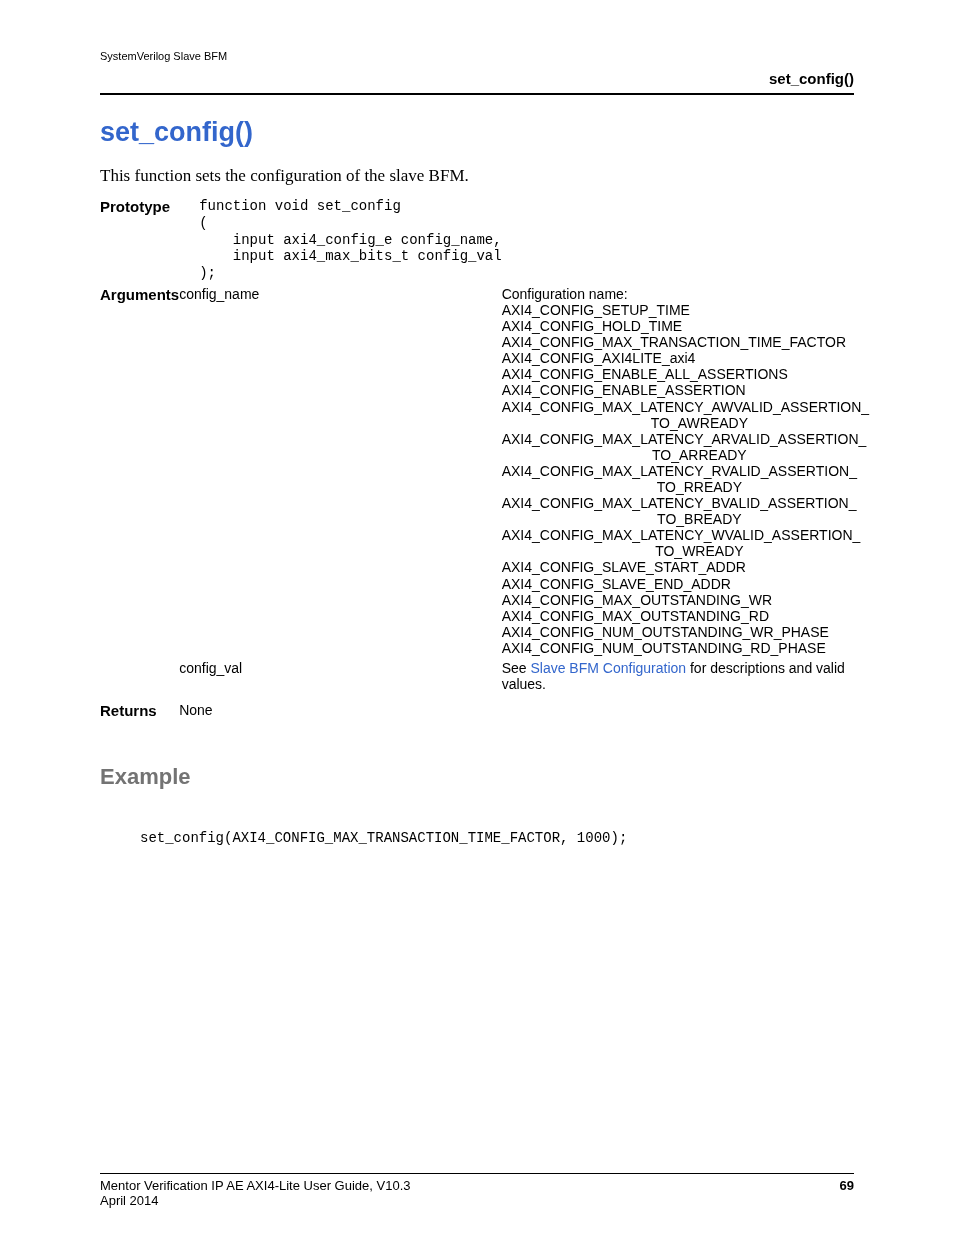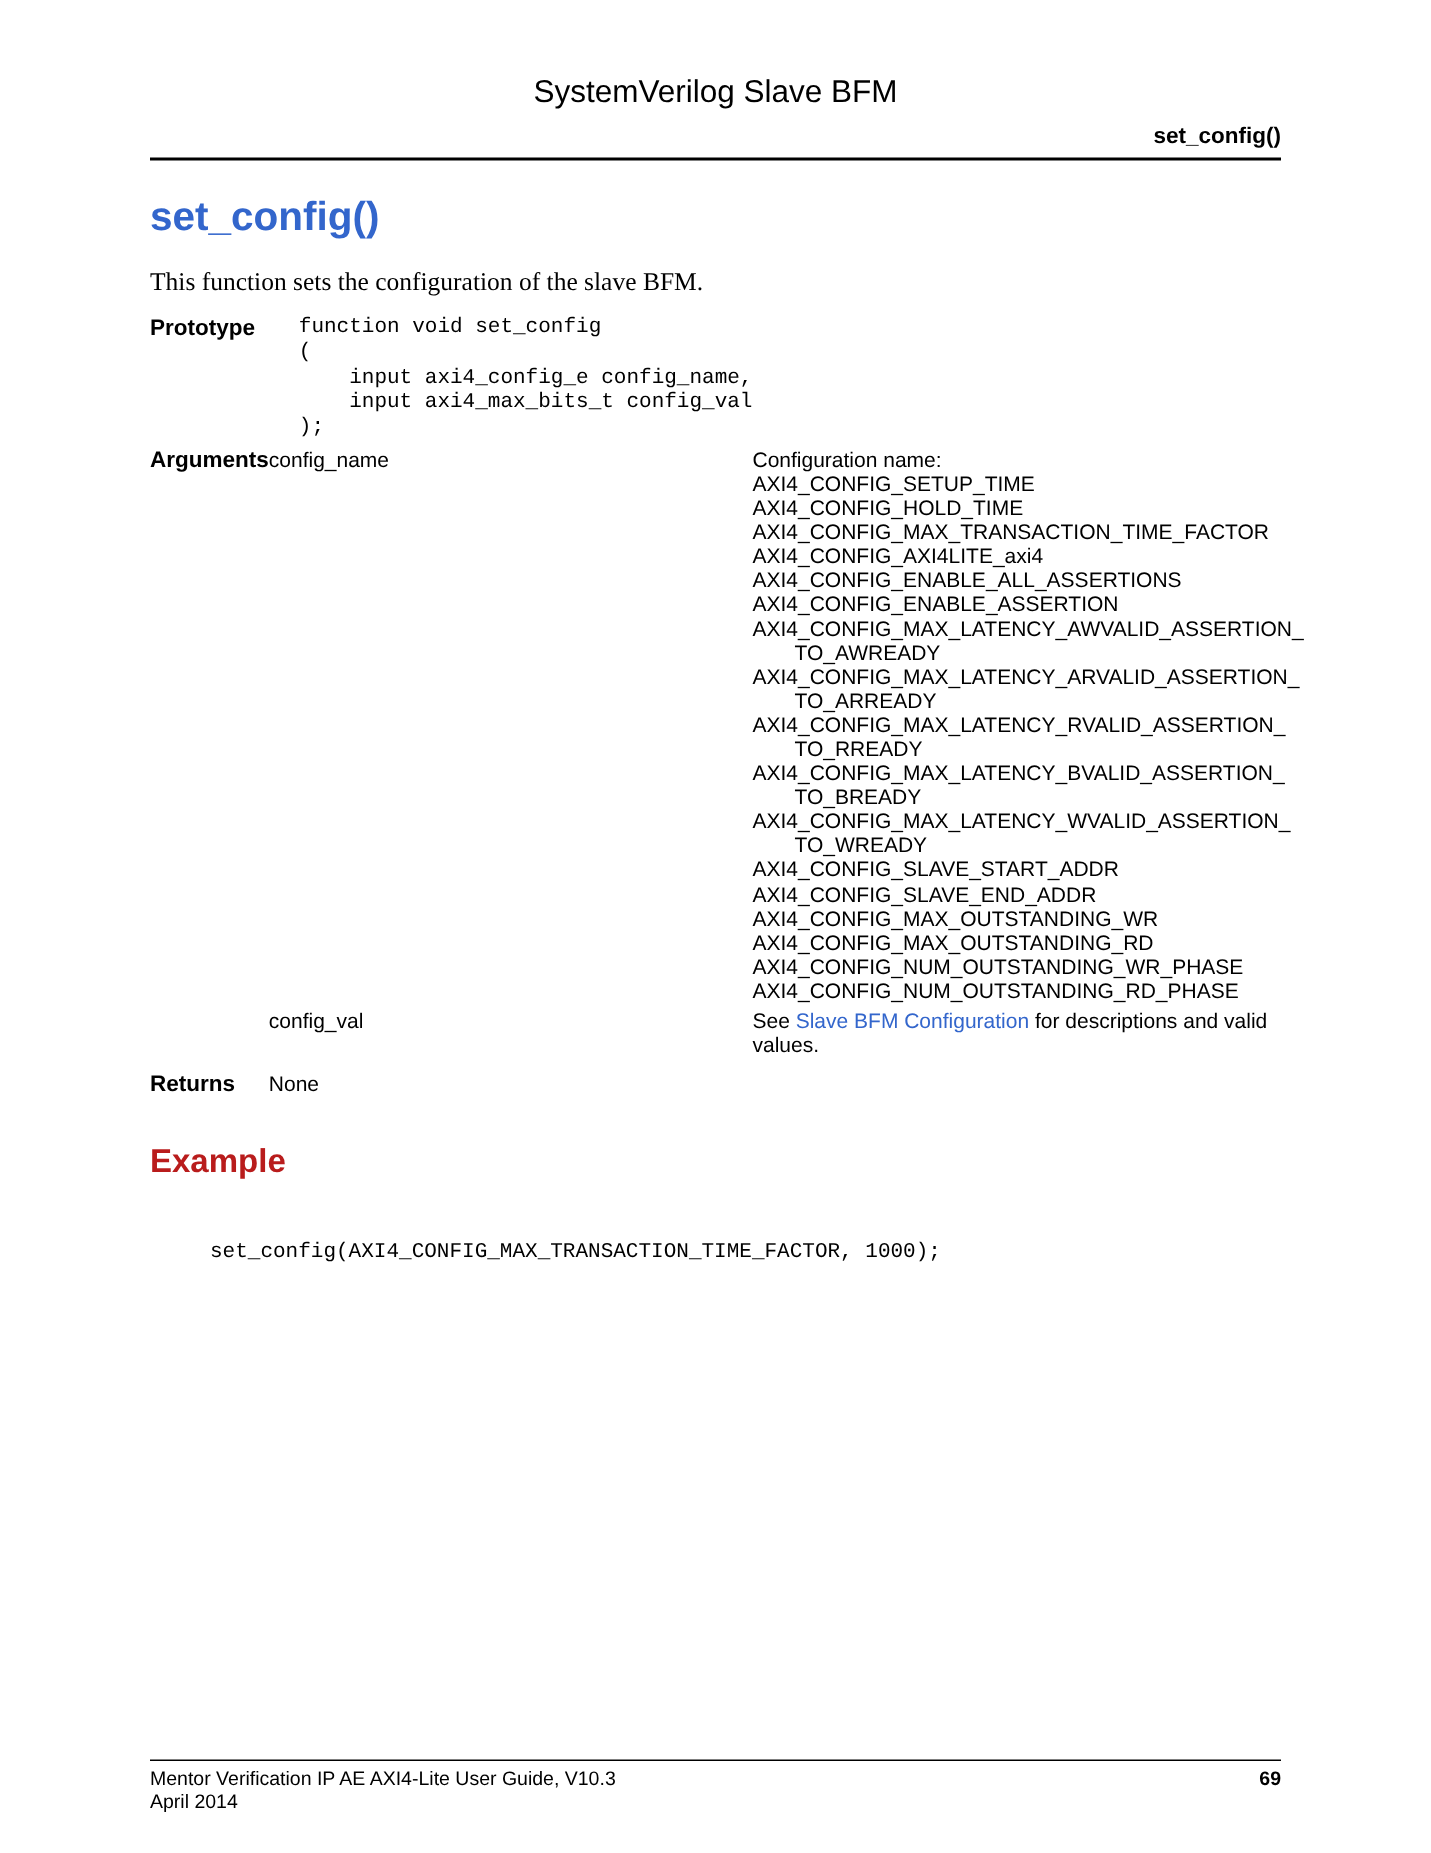--- a/index.html
+++ b/index.html
@@ -7,22 +7,22 @@
     font-family: Arial, Helvetica, sans-serif;
     font-size: 14px;
     color: #000;
     background: #fff;
     width: 954px;
     height: 1235px;
     position: relative;
     padding: 50px 100px 40px 100px;
   }
   .header {
-    text-align: center;
-    font-size: 21px;
+    text-align: left;
+    font-size: 11px;
     margin-bottom: 8px;
   }
   .header-sub {
     text-align: right;
     font-size: 15px;
     font-weight: bold;
     margin-bottom: 6px;
   }
   .hr-top { border: none; border-top: 2px solid #000; margin-bottom: 22px; }
   h1.blue {
@@ -54,27 +54,27 @@
   .val-col { font-size: 14px; }
   pre.code {
     font-family: "Courier New", Courier, monospace;
     font-size: 14px;
     white-space: pre;
     line-height: 1.2;
     margin-left: 20px;
   }
   .config-list { line-height: 1.15; }
   .config-list div { }
-  .indent { padding-left: 28px; }
+  .indent { padding-left: 28px; text-align: center; }
   .link { color: #3366cc; margin-top: 24px; }
   h2.blue {
-    color: #b91c1c;
+    color: #737373;
     font-size: 22px;
     font-weight: bold;
-    margin-top: 26px;
+    margin-top: 41px;
     margin-bottom: 12px;
   }
   .example-code {
     font-family: "Courier New", Courier, monospace;
     font-size: 14px;
     padding-left: 40px;
     margin-top: 40px;
   }
   .footer {
     position: absolute;

